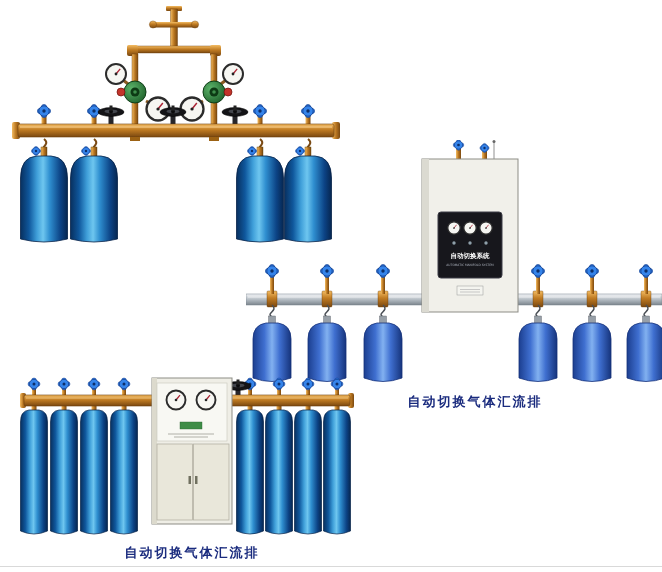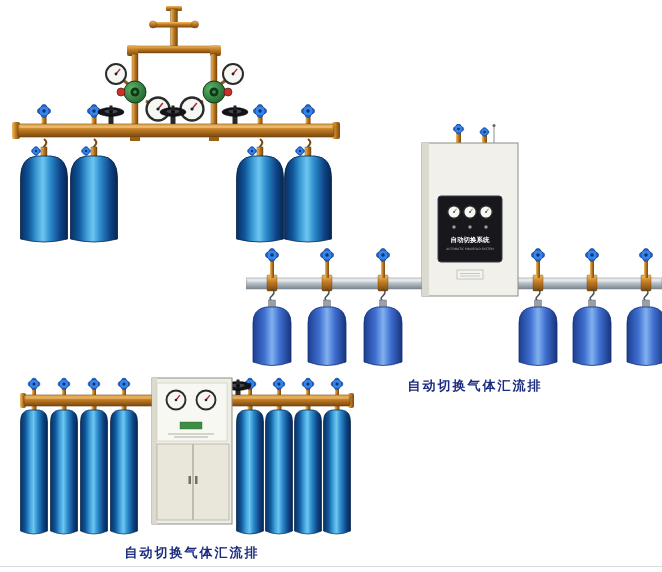--- a/index.html
+++ b/index.html
@@ -10,21 +10,21 @@
   }
   figure.product { position:absolute; }
   figure.product svg { display:block; }
   figcaption.caption {
     position:absolute; width:300px; text-align:center;
     font-weight:bold; font-size:13px; letter-spacing:2px; color:#1a2b7e;
     white-space:nowrap;
   }
   .fig1 { left:8px; top:6px; }
   .fig1 figcaption { top:244px; left:30px; }
-  .fig2 { left:246px; top:124px; }
+  .fig2 { left:246px; top:140px; }
   .fig2 figcaption { top:253px; left:79px; }
   .fig3 { left:18px; top:376px; }
   .fig3 figcaption { top:168px; left:24px; }
   .bottom-rule { position:absolute; left:0; top:566px; width:662px; height:1px; background:#d9d9d9; }
 </style>
 </head>
 <body>
 
 <div class="canvas">
 

